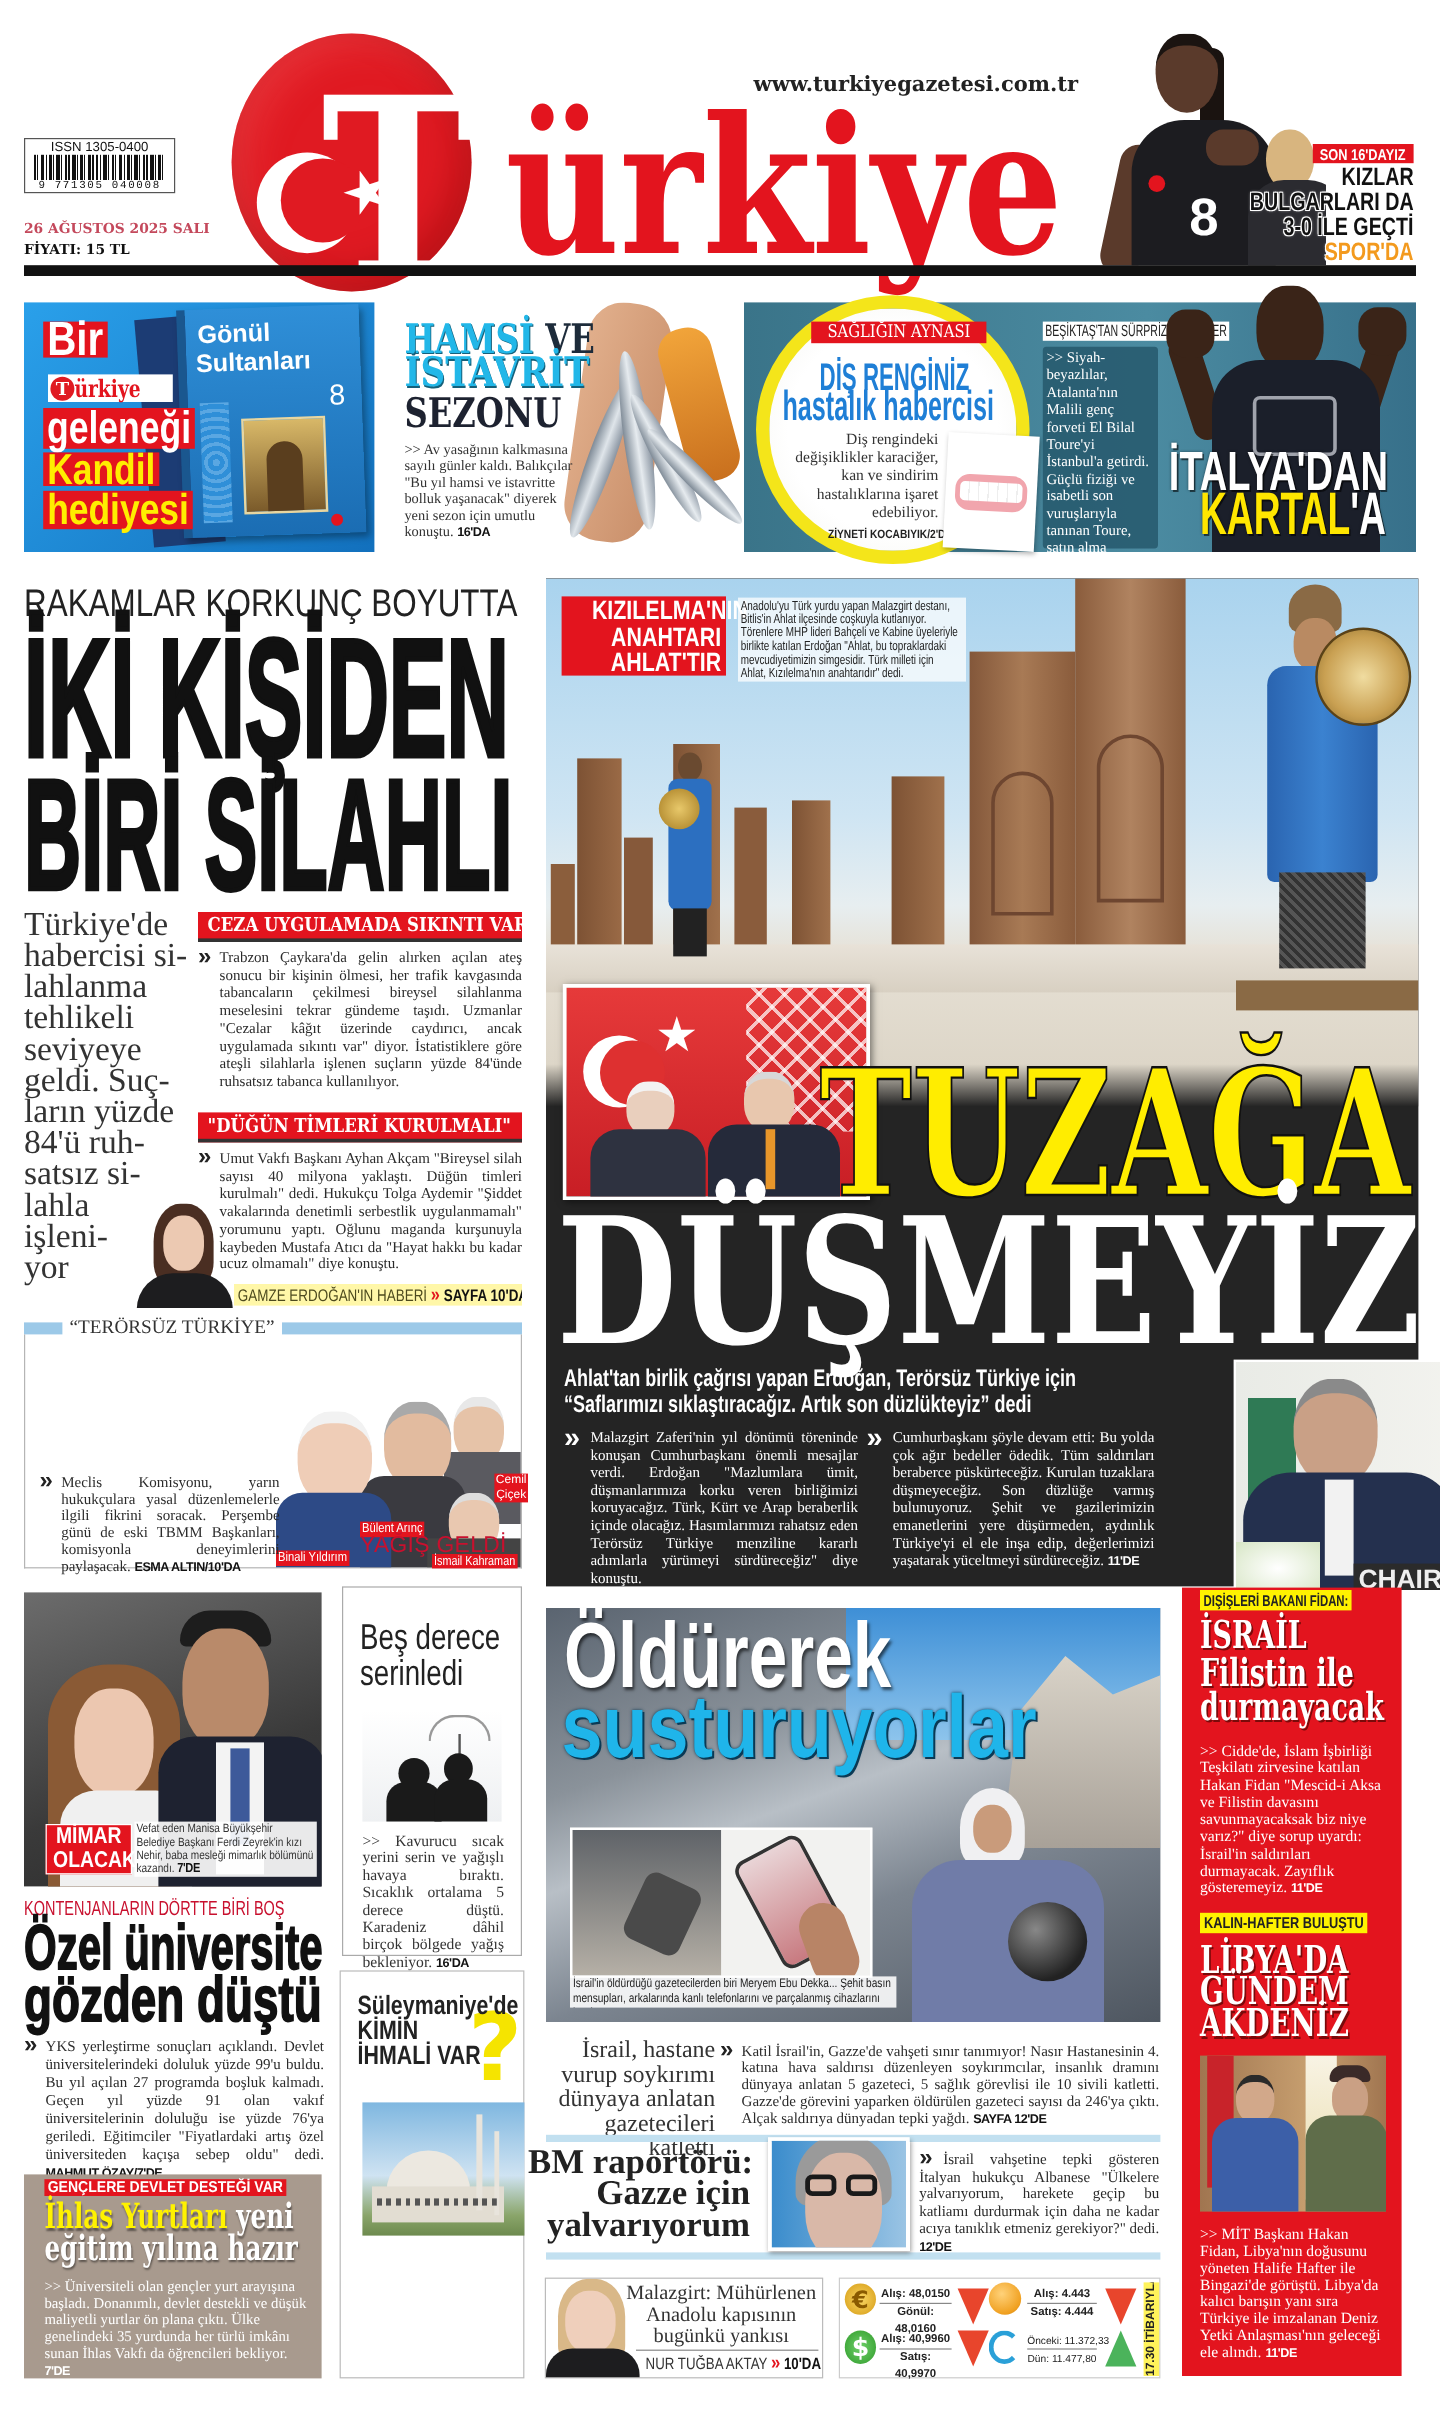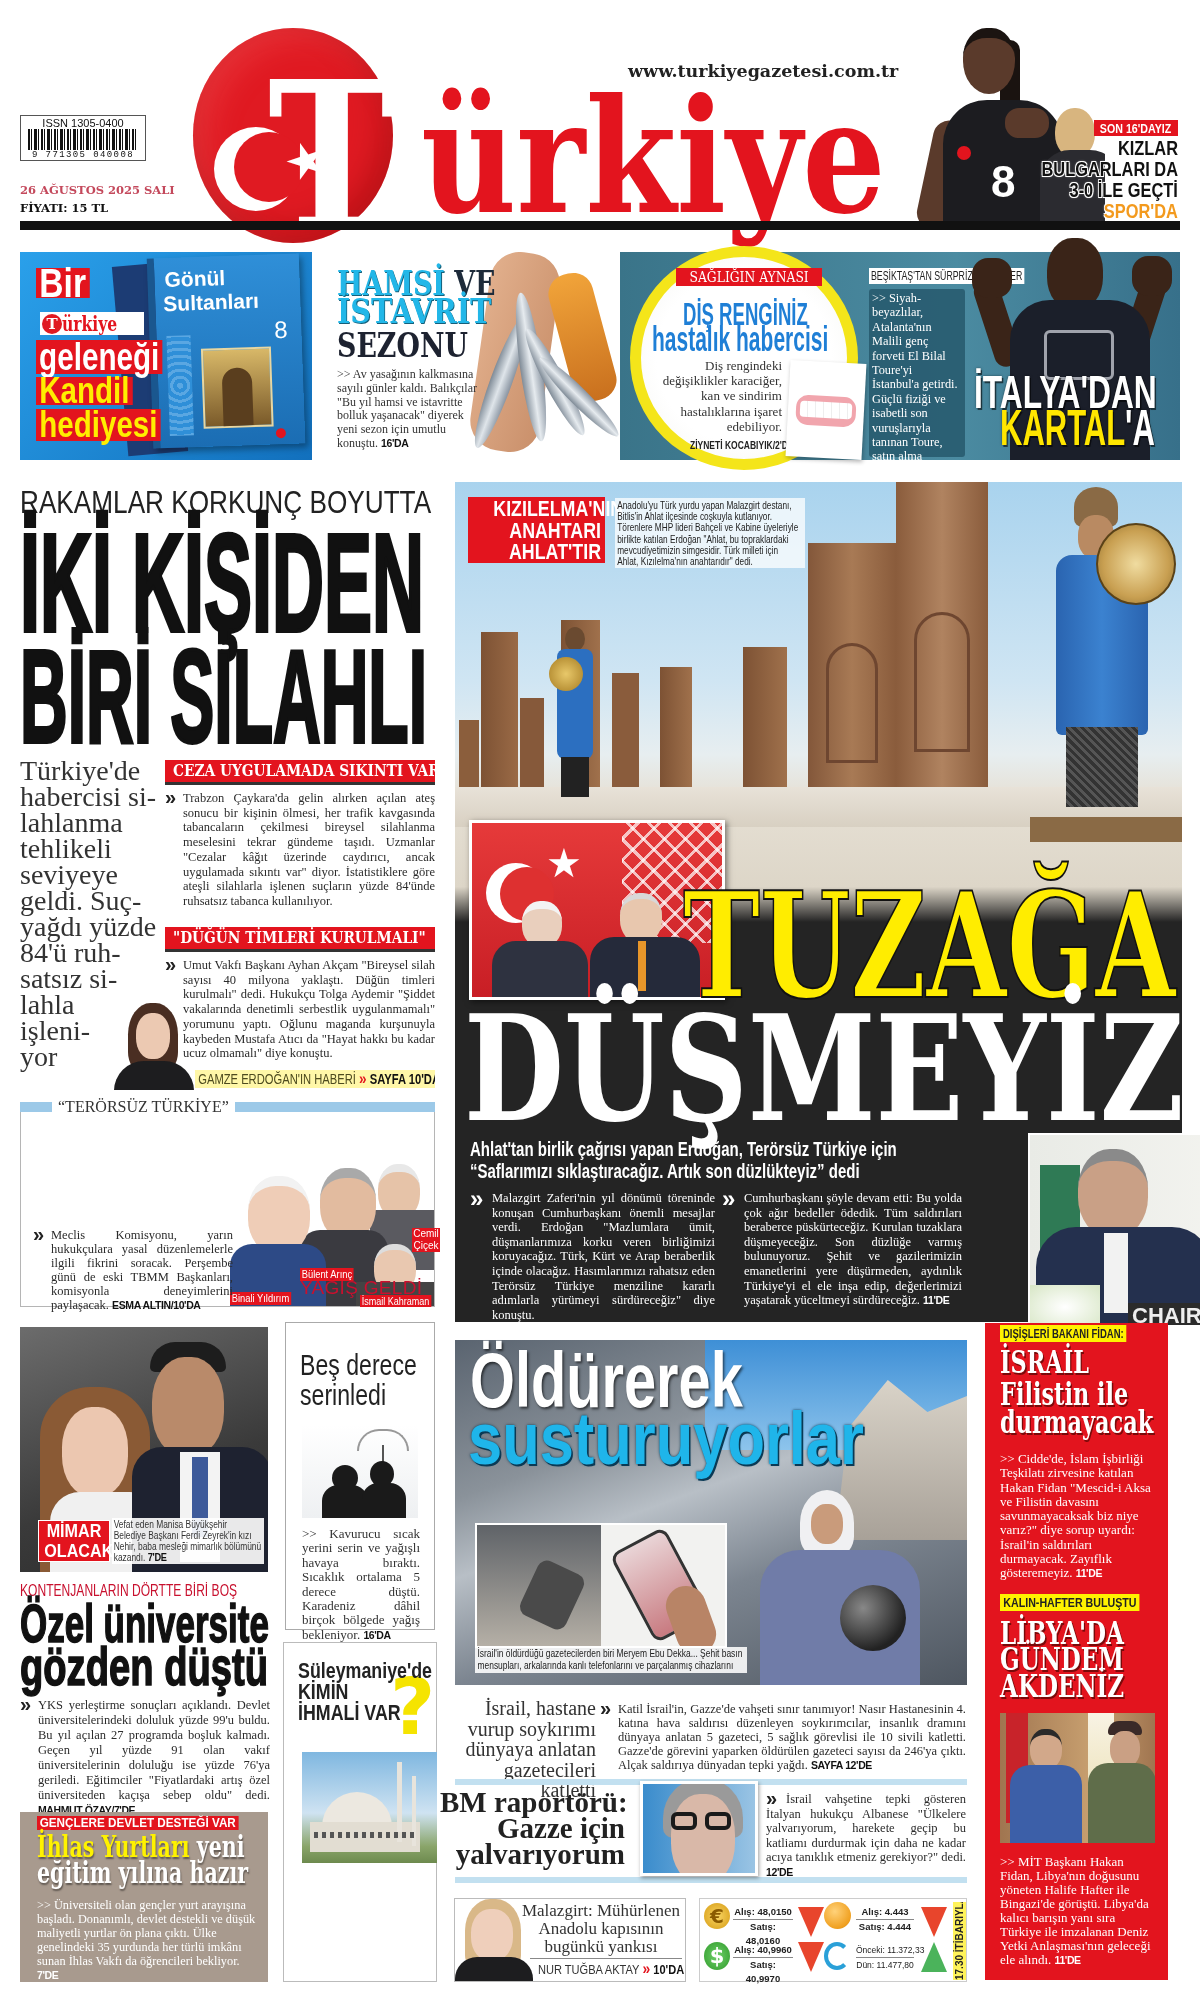--- a/index.html
+++ b/index.html
@@ -158,21 +158,21 @@
   <div class="abs s b sc" style="left:20px;top:512px;font-size:100px;color:#111;-webkit-text-stroke:3px #111;transform:scale(.72,1.4)">İKİ KİŞİDEN</div>
   <div class="abs s b sc" style="left:20px;top:631px;font-size:100px;color:#111;-webkit-text-stroke:3px #111;transform:scale(.66,1.31)">BİRİ SİLAHLI</div>
 
   <div class="abs t" style="left:20px;top:758px;width:145px;font-size:28px;line-height:26px;color:#333;white-space:nowrap">
     <div>Türkiye'de</div>
     <div>habercisi si-</div>
     <div>lahlanma</div>
     <div>tehlikeli</div>
     <div>seviyeye</div>
     <div>geldi. Suç-</div>
-    <div>yağdı yüzde</div>
+    <div>ların yüzde</div>
     <div>84'ü ruh-</div>
     <div>satsız si-</div>
     <div>lahla</div>
     <div>işleni-</div>
     <div>yor</div>
   </div>
 
   <div class="abs redbar" style="left:165px;top:760px;width:270px;height:25px;border-bottom:3px solid #333;padding-left:8px;overflow:hidden">
     <span class="ds b sc" style="display:inline-block;font-size:16px;line-height:22px;transform:scaleX(.86)">CEZA UYGULAMADA SIKINTI VAR</span>
   </div>
@@ -452,21 +452,21 @@
   <div class="abs s" style="left:538px;top:1961px;white-space:nowrap;font-size:13.5px;line-height:16px;transform:scaleX(.82);transform-origin:0 0">
     <span style="color:#333">NUR TUĞBA AKTAY</span>
     <span class="b" style="color:#e3141e;font-size:17px">»</span>
     <span class="b" style="color:#111">10'DA</span>
   </div>
 
   <div class="abs" style="left:699px;top:1898px;width:268px;height:84px;border:1px solid #ccc"></div>
   <div class="abs dss b" style="left:704px;top:1903px;width:26px;height:26px;border-radius:50%;background:radial-gradient(#f9d664,#d59a12);color:#8a5a00;font-size:20px;line-height:26px;text-align:center">€</div>
   <div class="abs s b" style="left:733px;top:1905px;width:60px;font-size:9.5px;line-height:14px;color:#222;text-align:center">
     <div style="border-bottom:1px solid #888">Alış: 48,0150</div>
-    <div>Satış: 48,0160</div>
+    <div>Gönül: 48,0160</div>
   </div>
   <div class="abs" style="left:798px;top:1907px;width:0;height:0;border-left:13px solid transparent;border-right:13px solid transparent;border-top:30px solid #e8452c"></div>
   <div class="abs" style="left:824px;top:1902px;width:27px;height:27px;border-radius:50%;background:radial-gradient(circle at 40% 35%,#ffd27a,#f0a020 70%,#c87a10)"></div>
   <div class="abs s b" style="left:856px;top:1905px;width:58px;font-size:9.5px;line-height:14px;color:#222;text-align:center">
     <div style="border-bottom:1px solid #888">Alış: 4.443</div>
     <div>Satış: 4.444</div>
   </div>
   <div class="abs" style="left:921px;top:1907px;width:0;height:0;border-left:13px solid transparent;border-right:13px solid transparent;border-top:30px solid #e8452c"></div>
   <div class="abs dss b" style="left:704px;top:1942px;width:26px;height:28px;border-radius:50%;background:radial-gradient(#6fd06a,#2f9a2a);color:#fff;font-size:21px;line-height:28px;text-align:center">$</div>
   <div class="abs s b" style="left:733px;top:1943px;width:60px;font-size:9.5px;line-height:14px;color:#222;text-align:center">

